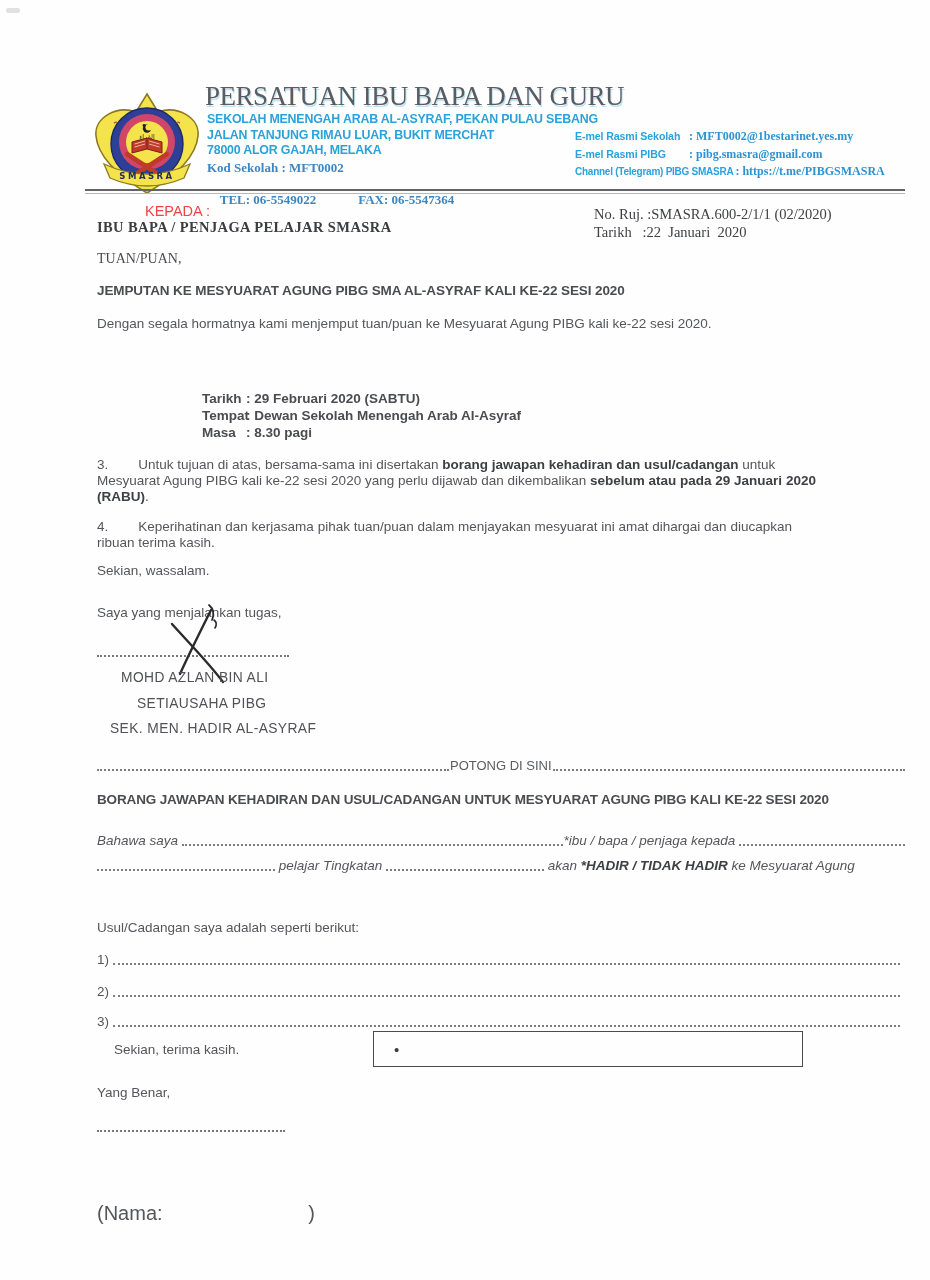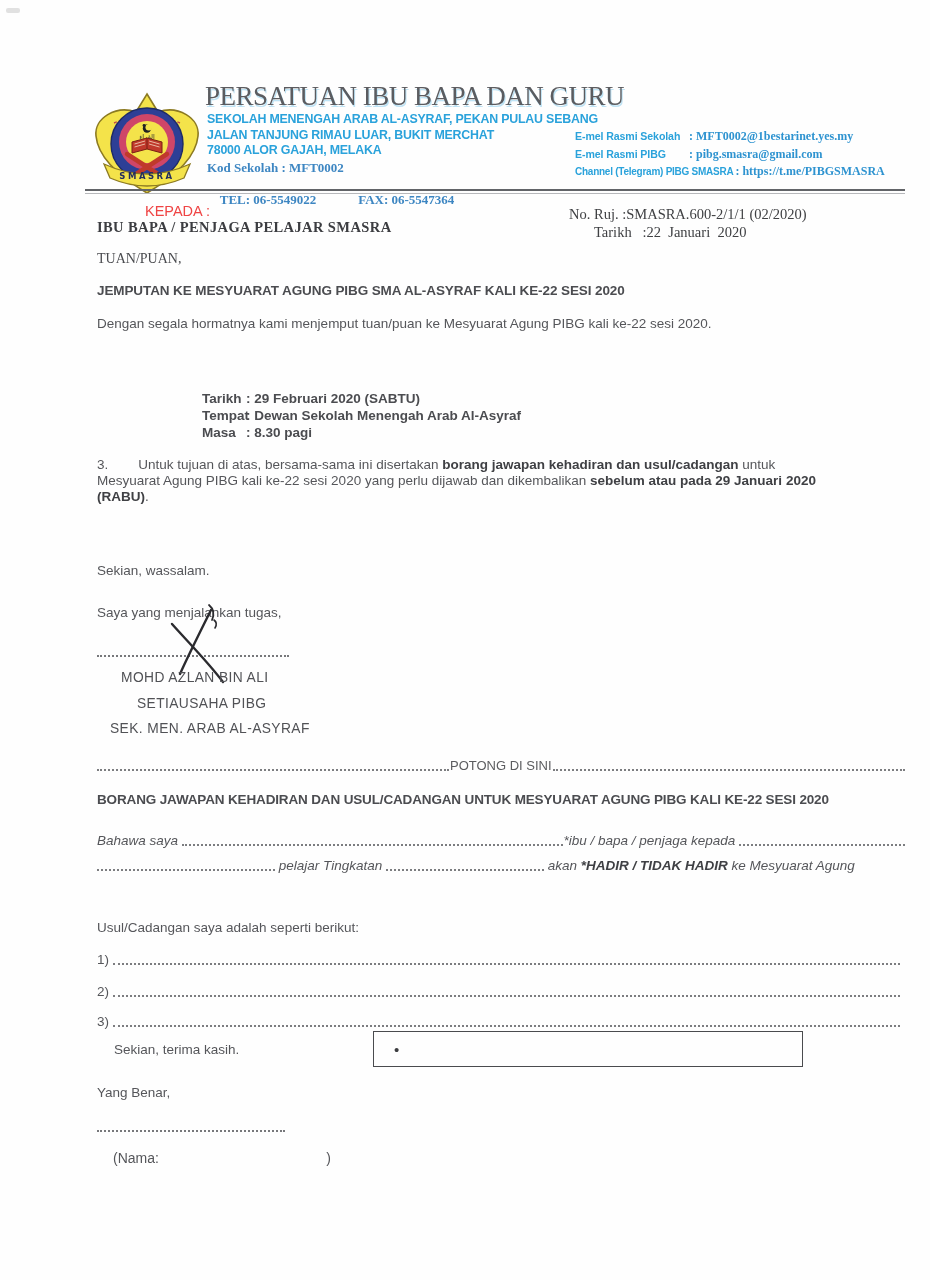--- a/index.html
+++ b/index.html
@@ -33,21 +33,21 @@
     color:#2aa2db;letter-spacing:-0.1px;}
   .contact-label.long{min-width:0;font-size:10px;letter-spacing:-0.25px;margin-right:2px;}
   .contact-value{font-family:"Liberation Serif",serif;font-weight:700;
     font-size:12px;color:#2e93d0;}
   .rule{left:85px;right:25px;top:189px;border-top:2.5px solid #626468;}
   .rule2{left:85px;right:25px;top:193px;border-top:1px solid #b7b8bb;}
   
   .kepada{left:97px;top:203px;font-family:Liberation Sans, sans-serif;font-size:14.5px;color:#ef4444;margin-left:48px;}
   .kepada-name{left:97px;top:219px;font-family:"Liberation Serif",serif;
     font-weight:700;font-size:14.5px;letter-spacing:.4px;color:#3c3d41;}
-  .refno{left:569px;top:206px;font-family:"Liberation Serif",serif;font-size:14.5px;color:#3f4043;white-space:pre;}
+  .refno{left:594px;top:206px;font-family:"Liberation Serif",serif;font-size:14.5px;color:#3f4043;white-space:pre;}
   .dateline{left:594px;top:224px;font-family:"Liberation Serif",serif;font-size:14.5px;color:#3f4043;white-space:pre;}
   
   .salutation{left:97px;top:251px;font-family:"Liberation Serif",serif;font-size:14px;color:#4a4b4f;}
   .subject{left:97px;top:283px;font-weight:700;color:#4b4c50;letter-spacing:-0.1px;}
   .p{left:97px;}
   .tab{display:inline-block;width:30px;}
   .detail-block{left:202px;top:390px;}
   .detail-row{display:flex;font-weight:700;color:#4b4c50;line-height:17px;}
   .detail-label{width:44px;}
   .sig-dots{left:97px;top:655px;width:192px;border-bottom:2px dotted #77787b;height:0;}
@@ -71,21 +71,21 @@
   .line2 .d1{flex:0 0 178px;}
   .line2 .d2{flex:0 0 158px;}
   .line3{top:874px;white-space:pre;display:block;}
   .usul{left:97px;top:920px;}
   .item{left:97px;right:30px;display:flex;align-items:baseline;}
   .item .dl{flex:1;margin-left:4px;}
   .i1{top:952px;} .i2{top:984px;} .i3{top:1014px;}
   .sekian2{left:114px;top:1042px;}
   .yangbenar{left:97px;top:1085px;}
   .dotline2{left:97px;top:1130px;width:188px;border-bottom:2px dotted #77787b;height:0;}
-  .namarow{left:97px;top:1150px;width:218px;display:flex;justify-content:space-between;font-size:14px;margin-left:16px;}
+  .namarow{left:97px;top:1205px;width:218px;display:flex;justify-content:space-between;font-size:20px;}
   
   .notice{
     left:373px;top:1031px;width:430px;box-sizing:border-box;
     border:1.5px solid #4a4b4e;padding:8px 14px 8px 20px;
     display:flex;align-items:flex-start;background:#fefefe;
   }
   .notice .bullet{font-size:15px;color:#3c3d40;margin:2px 16px 0 0;}
   .notice .txt{
     font-family:"Liberation Serif",serif;font-weight:700;
     font-size:15.4px;line-height:19px;color:#46474a;width:345px;letter-spacing:-0.1px;
@@ -174,36 +174,40 @@
       <span>: 8.30 pagi</span>
     </div>
   </div>
 
   <div class="abs p" style="top:457px;width:790px;">
     <span>3.</span><span class="tab"></span><span>Untuk tujuan di atas, bersama-sama ini disertakan </span><span class="b">borang jawapan kehadiran dan usul/cadangan</span><span> untuk</span><br>
     <span>Mesyuarat Agung PIBG kali ke-22 sesi 2020 yang perlu dijawab dan dikembalikan </span><span class="b">sebelum atau pada 29 Januari 2020</span><br>
     <span class="b">(RABU)</span><span>.</span>
   </div>
 
+  <div class="abs p" style="top:519px;width:810px;">
+    <span>4.</span><span class="tab"></span><span>Keperihatinan dan kerjasama pihak tuan/puan dalam menjayakan mesyuarat ini amat dihargai dan diucapkan</span><br>
+    <span>ribuan terima kasih.</span>
+  </div>
 
   <div class="abs p" style="top:563px;">Sekian, wassalam.</div>
   <div class="abs p" style="top:605px;">Saya yang menjalankan tugas,</div>
 
   <div class="abs sig-dots"></div>
   <div class="abs sig-svg">
     <svg width="95" height="92" viewBox="0 0 95 92">
       <path d="M30 74 C38 56 52 28 61 10" fill="none" stroke="#2b2b2f" stroke-width="2.4" stroke-linecap="round"></path>
       <path d="M22 24 C38 42 58 62 73 82" fill="none" stroke="#2b2b2f" stroke-width="2.4" stroke-linecap="round"></path>
       <path d="M59 5 q7 6 3 15" fill="none" stroke="#2b2b2f" stroke-width="1.8" stroke-linecap="round"></path>
       <path d="M64 20 q4 3 1 8" fill="none" stroke="#2b2b2f" stroke-width="1.6" stroke-linecap="round"></path>
     </svg>
   </div>
   <div class="abs signer1">MOHD AZLAN BIN ALI</div>
   <div class="abs signer2">SETIAUSAHA PIBG</div>
-  <div class="abs signer3">SEK. MEN. ARAB AL-ASYRAF</div>
+  <div class="abs signer3">SEK. MEN. HADIR AL-ASYRAF</div>
 
   <div class="abs cutrow">
     <span class="dl left"></span>
     <span class="lbl">POTONG DI SINI</span>
     <span class="dl right"></span>
   </div>
 
   <div class="abs form-title">BORANG JAWAPAN KEHADIRAN DAN USUL/CADANGAN UNTUK MESYUARAT AGUNG PIBG KALI KE-22 SESI 2020</div>
 
   <div class="abs frow line1">

